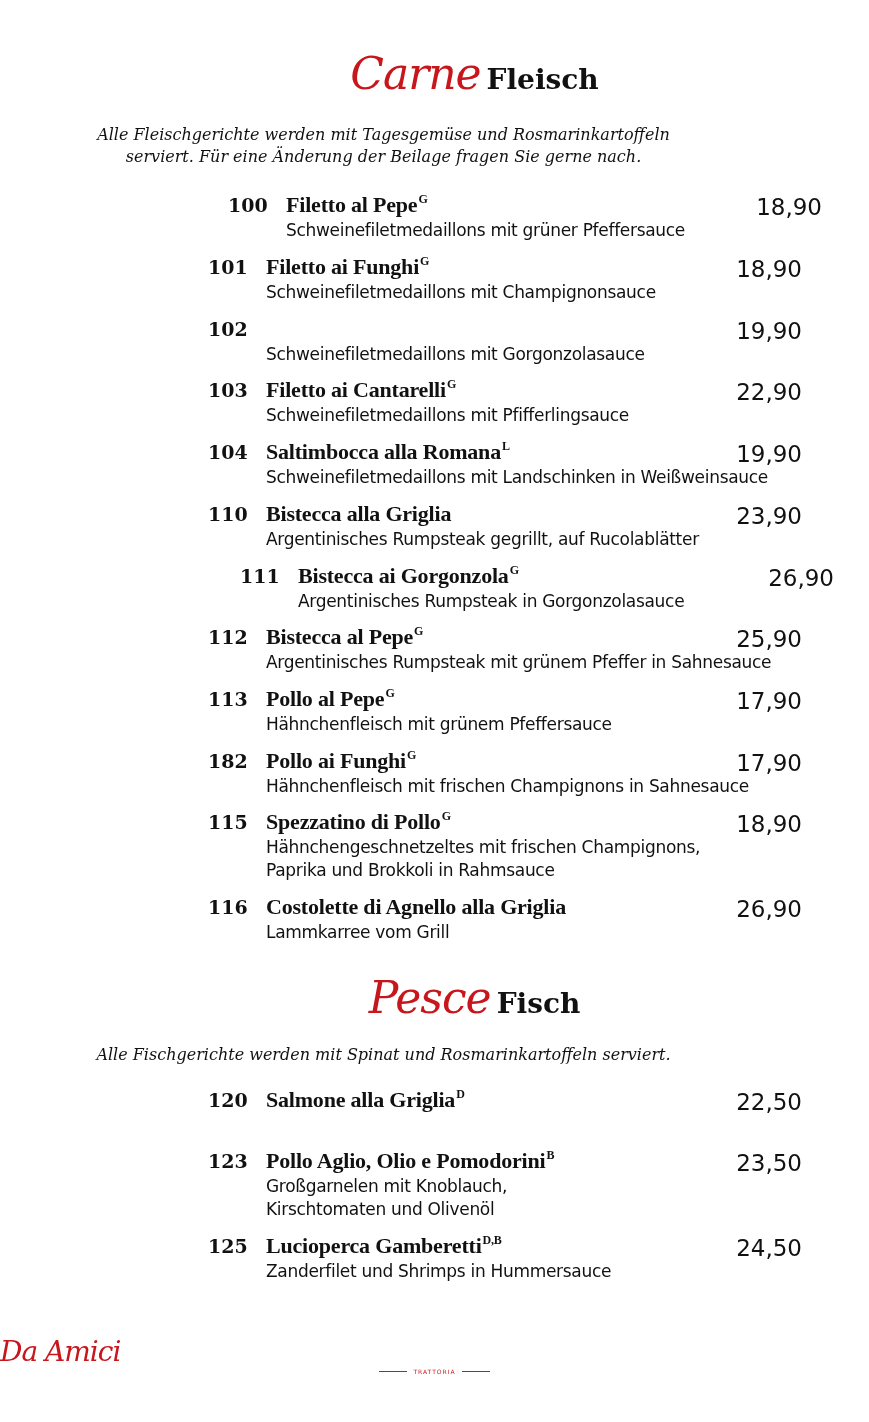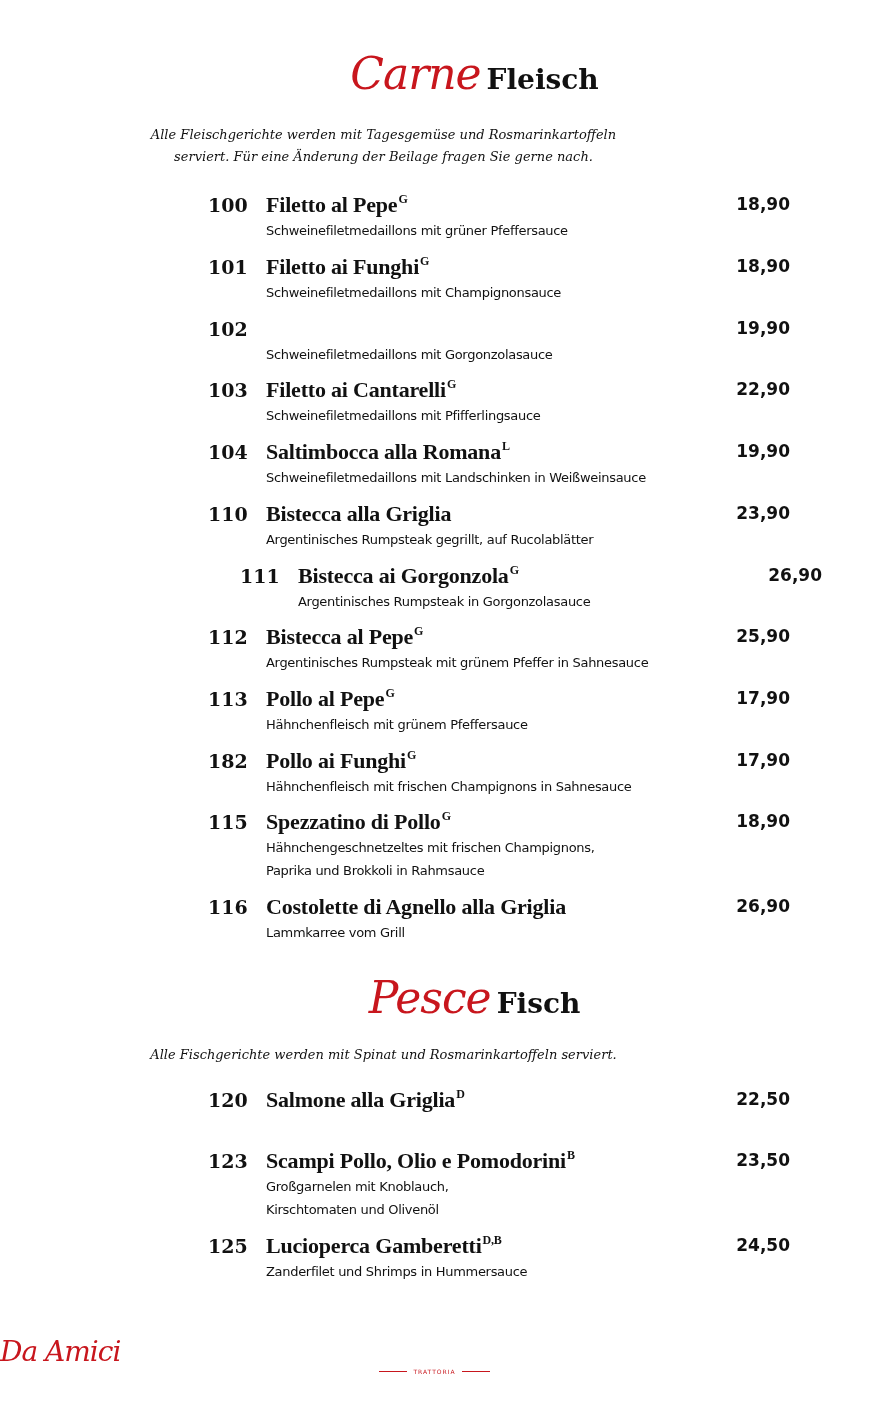--- a/index.html
+++ b/index.html
@@ -12,41 +12,41 @@
     .script {
       font-family: "DejaVu Serif", serif; font-style: italic; color: #c8161d;
       font-size: 44px; letter-spacing: -1px; font-weight: normal;
     }
     .title-de {
       font-family: "DejaVu Serif", serif; font-weight: bold; color: #111;
       font-size: 28px; margin-left: 6px;
     }
     .intro {
       position: absolute; left: 0; width: 767px; text-align: center;
-      font-family: "DejaVu Serif", serif; font-style: italic; font-size: 13px;
+      font-family: "DejaVu Serif", serif; font-style: italic; font-size: 16px;
       line-height: 22px; color: #111;
     }
     .item { position: absolute; left: 208px; width: 594px; }
     .num {
       position: absolute; left: 0; top: 2px;
       font-family: "DejaVu Serif", serif; font-weight: bold; font-size: 19px; color: #111;
     }
     .name {
       position: absolute; left: 58px; top: 0;
       font-family: "Liberation Serif", serif; font-weight: bold; font-size: 22px; color: #111;
       white-space: nowrap; letter-spacing: -0.2px;
     }
     .name sup { font-size: 12px; vertical-align: 9px; margin-left: 1px; }
     .price {
-      position: absolute; right: 12px; top: 2px;
-      font-family: "DejaVu Sans", sans-serif; font-size: 17px; color: #111; font-weight: bold;
+      position: absolute; right: 0; top: 2px;
+      font-family: "DejaVu Sans", sans-serif; font-size: 23px; color: #111; font-weight: normal;
     }
     .desc {
       position: absolute; left: 58px; top: 27px; width: 540px;
-      font-family: "DejaVu Sans", sans-serif; font-size: 13px; line-height: 23px; color: #111;
+      font-family: "DejaVu Sans", sans-serif; font-size: 17px; line-height: 23px; color: #111;
       white-space: pre-line; letter-spacing: -0.3px;
     }
     .logo { position: absolute; left: 0; width: 869px; top: 1335px; }
     .logo-script {
       font-family: "DejaVu Serif", serif; font-style: italic; color: #c8161d; font-size: 28px;
       letter-spacing: -1px;
     }
     .logo-sub {
       display: flex; justify-content: center; align-items: center; gap: 6px; margin-top: 0px;
       font-family: "DejaVu Sans", sans-serif; font-size: 6px; color: #c8161d; letter-spacing: 1px;
@@ -56,21 +56,21 @@
 </head>
 <body>
 
 <div class="section-title" style="top:48px;">
   <span class="script">Carne</span><span class="title-de">Fleisch</span>
 </div>
 <div class="intro" style="top:124px; white-space:pre-line;">Alle Fleischgerichte werden mit Tagesgemüse und Rosmarinkartoffeln
 serviert. Für eine Änderung der Beilage fragen Sie gerne nach.</div>
 
 <div id="carne-items">
-    <div class="item" style="top: 192px; height: 46px;">
+    <div class="item" style="top: 192px; height: 46px; margin-left: 20px;">
       <span class="num">100</span>
       <span class="name"><span>Filetto al Pepe</span><sup>G</sup></span>
       <span class="price">18,90</span>
       <div class="desc">Schweinefiletmedaillons mit grüner Pfeffersauce</div>
     </div>
     <div class="item" style="top: 254px; height: 46px;">
       <span class="num">101</span>
       <span class="name"><span>Filetto ai Funghi</span><sup>G</sup></span>
       <span class="price">18,90</span>
       <div class="desc">Schweinefiletmedaillons mit Champignonsauce</div>
@@ -143,21 +143,21 @@
 <div class="intro" style="top:1044px;">Alle Fischgerichte werden mit Spinat und Rosmarinkartoffeln serviert.</div>
 
 <div id="pesce-items">
     <div class="item" style="top: 1087px; height: 46px;">
       <span class="num">120</span>
       <span class="name"><span>Salmone alla Griglia</span><sup>D</sup></span>
       <span class="price">22,50</span>
     </div>
     <div class="item" style="top: 1148px; height: 46px;">
       <span class="num">123</span>
-      <span class="name"><span>Scampi Pollo, Olio e Pomodorini</span><sup>B</sup></span>
+      <span class="name"><span>Pollo Aglio, Olio e Pomodorini</span><sup>B</sup></span>
       <span class="price">23,50</span>
       <div class="desc">Großgarnelen mit Knoblauch,
 Kirschtomaten und Olivenöl</div>
     </div>
     <div class="item" style="top: 1233px; height: 46px;">
       <span class="num">125</span>
       <span class="name"><span>Lucioperca Gamberetti</span><sup>D,B</sup></span>
       <span class="price">24,50</span>
       <div class="desc">Zanderfilet und Shrimps in Hummersauce</div>
     </div>

